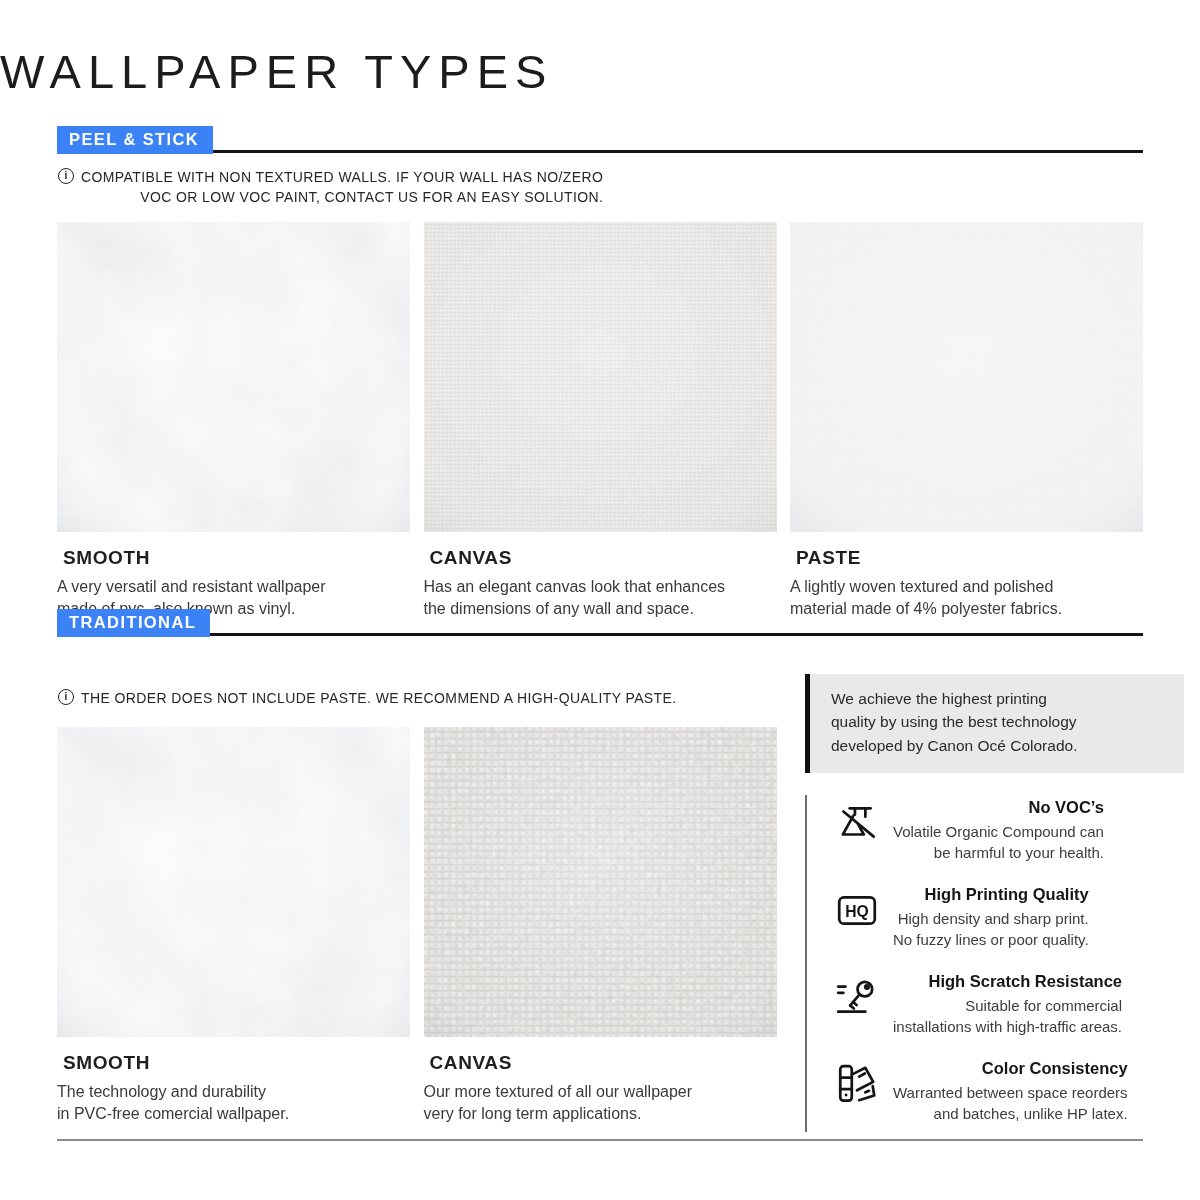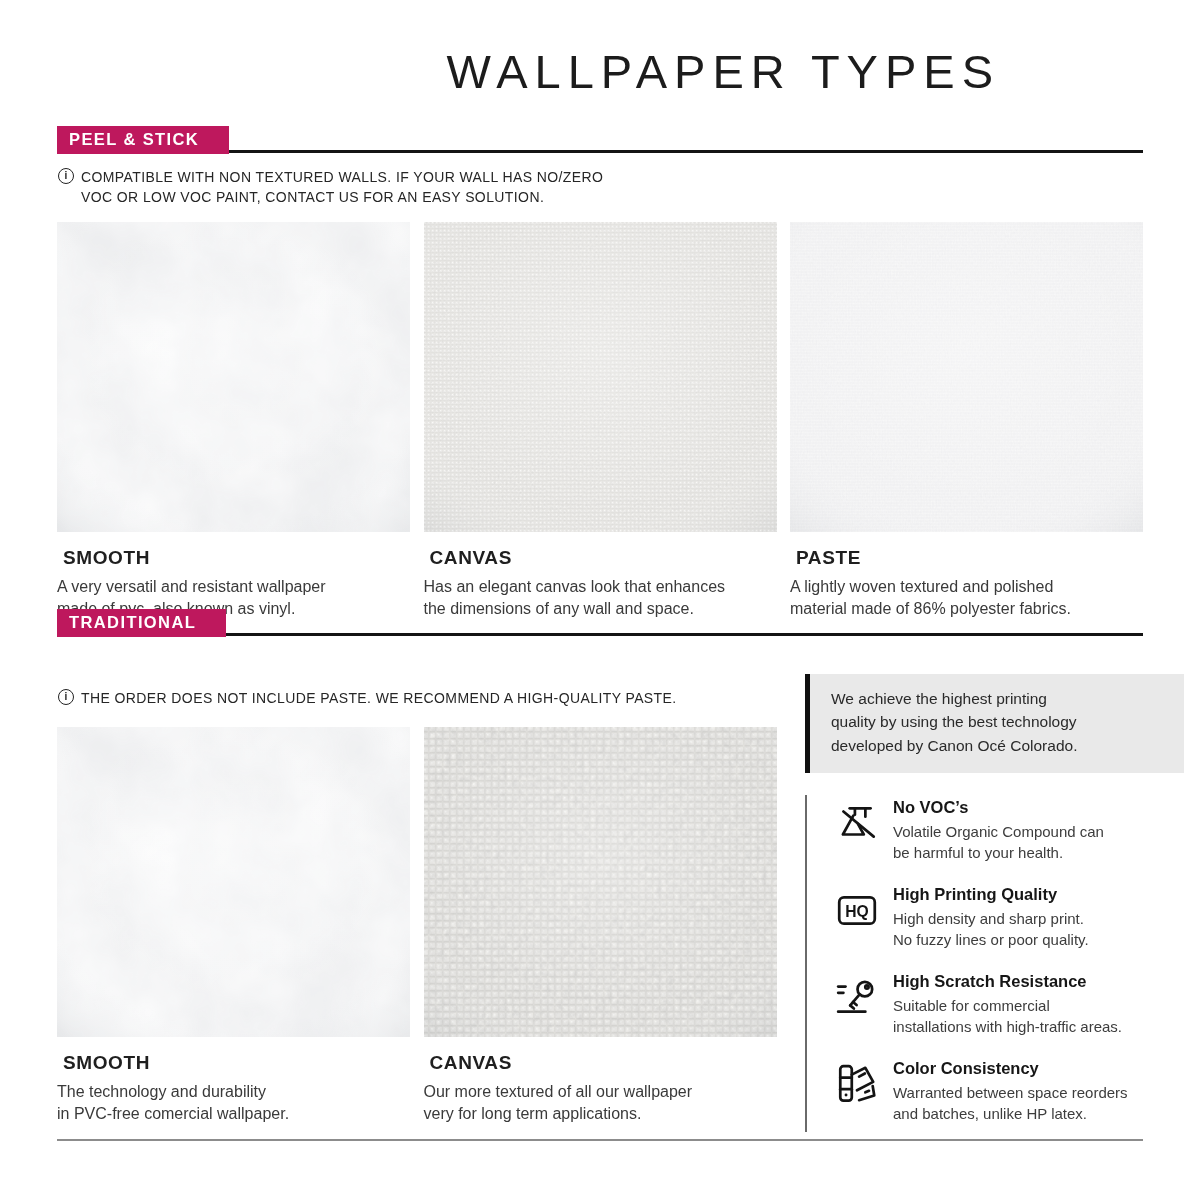--- a/index.html
+++ b/index.html
@@ -1,48 +1,48 @@
 <!DOCTYPE html>
 <html><head>
 <meta charset="utf-8">
 <title>Wallpaper Types</title>
 <style>
   html,body{margin:0;padding:0;background:#ffffff;}
   .page{position:relative;width:1200px;height:1200px;background:#fff;overflow:hidden;
         font-family:"Liberation Sans","DejaVu Sans",sans-serif;color:#1d1d1d;}
   .pre{white-space:pre-line;}
 
-  .title{position:absolute;left:0;top:44px;width:1000px;text-align:right;
+  .title{position:absolute;left:0;top:44px;width:1000px;text-align:left;
          font-size:47px;font-weight:400;letter-spacing:7px;color:#1c1c1c;}
 
   .sec-head{position:absolute;left:57px;width:1086px;border-bottom:3px solid #141414;}
   .sec-head.s1{top:126px;} .sec-head.s2{top:609px;}
-  .badge{display:inline-block;background:#be185d;color:#ffffff;font-weight:bold;
-         font-size:16.5px;letter-spacing:1.4px;padding:4px 30px 5px 12px;margin-bottom:-4px;}
+  .badge{display:inline-block;background:#3b82f6;color:#ffffff;font-weight:bold;
+         font-size:16.5px;letter-spacing:1.4px;padding:4px 14px 5px 12px;margin-bottom:-4px;}
 
   .note{position:absolute;left:58px;display:flex;align-items:flex-start;gap:7px;}
   .note.n1{top:167px;} .note.n2{top:688px;}
   .note-icon{flex:none;width:14px;height:14px;border:1.6px solid #222;border-radius:50%;
              font-size:10px;font-weight:bold;line-height:14px;text-align:center;margin-top:1px;color:#222;}
-  .note-text{font-size:14px;letter-spacing:.4px;line-height:1.45;color:#262626;text-transform:uppercase;}
+  .note-text{font-size:14px;letter-spacing:.4px;line-height:1.45;color:#262626;text-transform:uppercase;text-align:right;}
 
   .sw-row{position:absolute;left:57px;display:grid;column-gap:13.5px;}
   .row1{top:222px;grid-template-columns:repeat(3,353px);}
   .row2{top:727px;grid-template-columns:repeat(2,353px);}
   .sw-img{display:block;height:310px;}
   .sw-img svg{display:block;width:100%;height:100%;}
   .sw-label{margin-top:15px;font-size:19px;font-weight:bold;letter-spacing:.6px;color:#1f1f1f;margin-left:6px;}
   .sw-desc{margin-top:7px;font-size:16px;line-height:1.35;color:#3a3a3a;}
 
   .quote-box{position:absolute;left:805px;top:674px;width:379px;box-sizing:border-box;
              background:#e9e9e9;border-left:5px solid #101010;padding:13px 16px 16px 21px;
              font-size:15.5px;line-height:1.5;color:#2a2a2a;}
 
   .features{position:absolute;left:805px;top:795px;width:340px;border-left:2px solid #6a6a6a;
-            display:flex;flex-direction:column;gap:22px;padding:3px 0 8px 0;}
+            display:flex;flex-direction:column;gap:22px;padding:3px 0 8px 0;text-align:right;}
   .feature{display:flex;align-items:flex-start;}
   .f-icon{flex:none;width:46px;height:46px;margin:2px 13px 0 27px;}
   .f-icon svg{width:100%;height:100%;stroke:#141414;fill:none;stroke-width:2.6;
               stroke-linecap:round;stroke-linejoin:round;}
   .f-title{font-size:16.5px;font-weight:bold;color:#161616;margin-bottom:4px;}
   .f-desc{font-size:15px;line-height:1.4;color:#3d3d3d;}
 
   .bottom-rule{position:absolute;left:57px;top:1139px;width:1086px;height:2px;background:#8c8c8c;}
   .defs-holder{position:absolute;width:0;height:0;overflow:hidden;}
 </style>
@@ -133,21 +133,21 @@
     <div class="swatch-card">
       <div class="sw-img">
         <svg preserveAspectRatio="none">
           <rect width="100%" height="100%" fill="url(#pLinen)"></rect>
           <rect width="100%" height="100%" filter="url(#fLinen)" opacity="0.45"></rect>
           <rect width="100%" height="100%" fill="url(#gVign)"></rect>
         </svg>
       </div>
       <div class="sw-label">PASTE</div>
       <div class="sw-desc pre">A lightly woven textured and polished
-material made of 86% polyester fabrics.</div>
+material made of 4% polyester fabrics.</div>
     </div>
   </div>
 
   <div class="sec-head s2">
     <span class="badge">TRADITIONAL</span>
   </div>
   <div class="note n2">
     <span class="note-icon">i</span>
     <span class="note-text pre">THE ORDER DOES NOT INCLUDE PASTE. WE RECOMMEND A HIGH-QUALITY PASTE.</span>
   </div>

